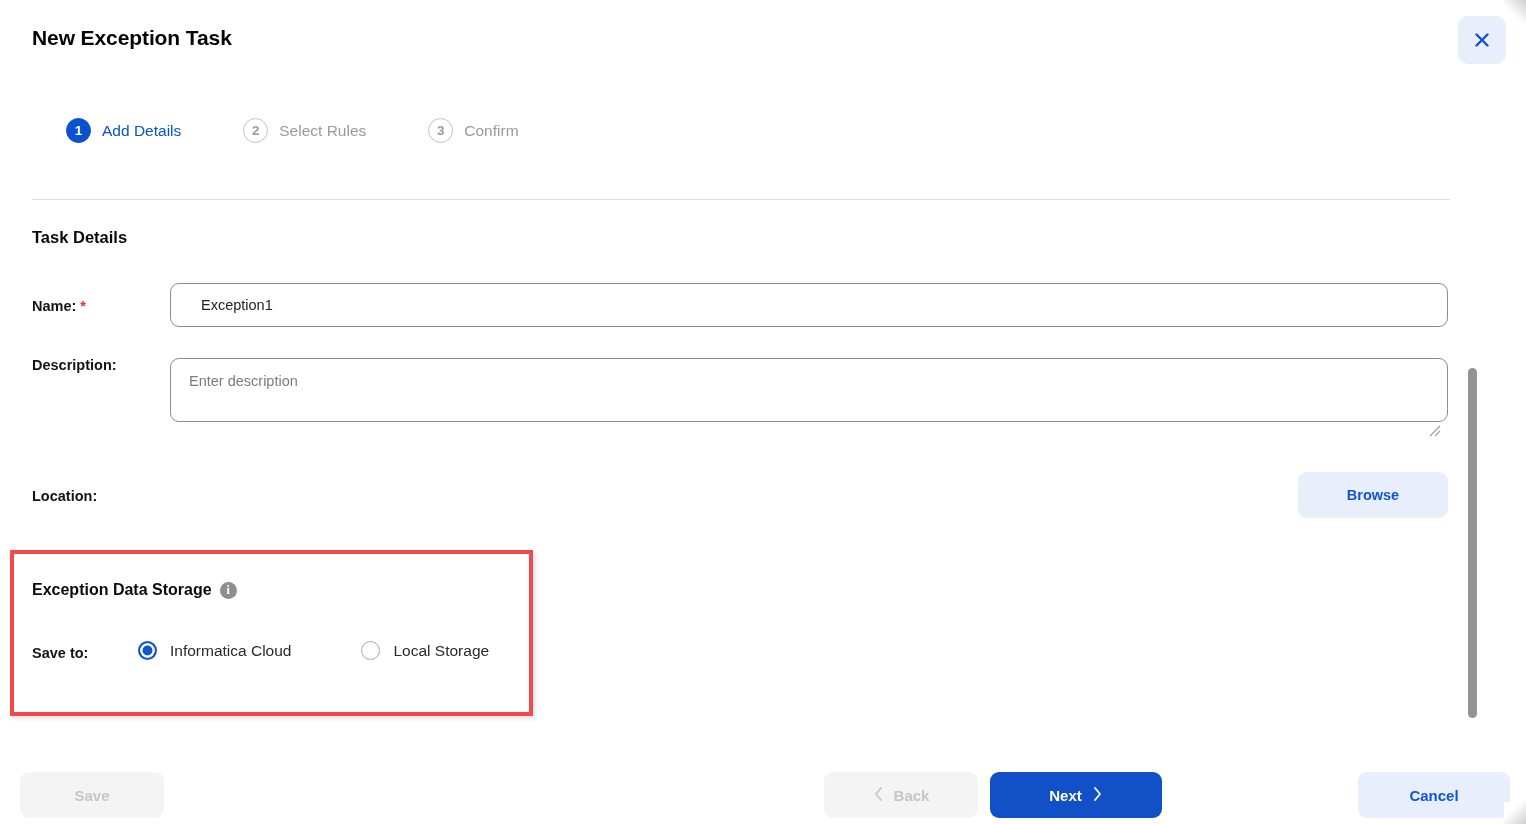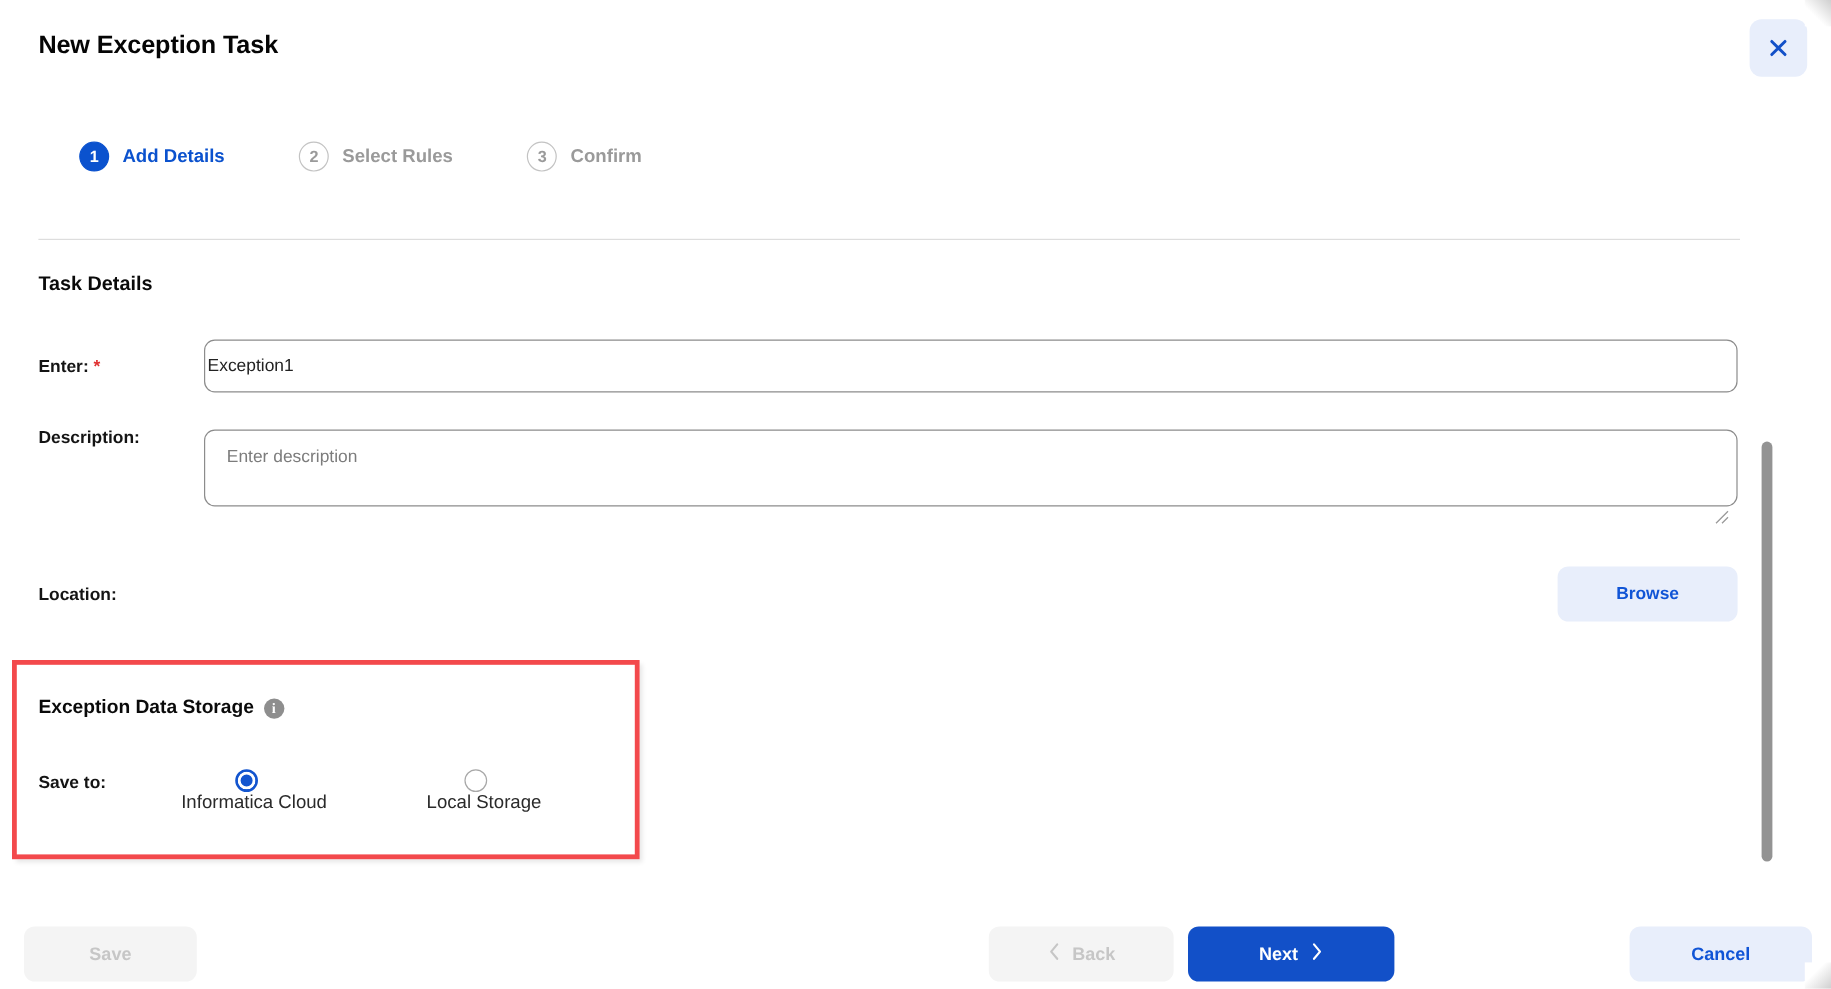--- a/index.html
+++ b/index.html
@@ -69,21 +69,21 @@
   }
   .step.idle .step-num {
     background: #ffffff;
     color: #9a9a9a;
     border: 1.4px solid #c3c3c3;
     font-weight: bold;
   }
   .step-label {
     margin-left: 11px;
     font-size: 15.5px;
-    font-weight: bold;
+    font-weight: normal;
   }
   .step.active .step-label { color: #0b52ce; }
   .step.idle .step-label { color: #9a9a9a; }
 
   
   .divider {
     position: absolute;
     left: 32px; top: 199px;
     width: 1418px;
     height: 1px;
@@ -115,21 +115,21 @@
   .text-input {
     position: absolute;
     left: 170px; top: 283px;
     width: 1278px; height: 44px;
     border: 1px solid #8c8c8c;
     border-radius: 9px;
     background: #ffffff;
     font-family: "Liberation Sans", sans-serif;
     font-size: 14.5px;
     color: #222222;
-    padding: 0 2px;
+    padding: 0 30px;
     outline: none;
   }
 
   .textarea-input {
     position: absolute;
     left: 170px; top: 358px;
     width: 1278px; height: 64px;
     border: 1px solid #8c8c8c;
     border-radius: 9px;
     background: #ffffff;
@@ -221,21 +221,20 @@
   .radio-group {
     position: absolute;
     left: 138px; top: 641px;
     display: flex;
     align-items: center;
   }
   .radio-opt {
     display: flex;
     align-items: center;
     cursor: pointer;
-    flex-direction: column;
   }
   .radio-opt + .radio-opt { margin-left: 70px; }
   .radio-dot {
     width: 19px; height: 19px;
     border-radius: 50%;
     flex: none;
     background: #ffffff;
     position: relative;
   }
   .radio-dot.on {
@@ -341,21 +340,21 @@
       <span class="step-num">3</span>
       <span class="step-label">Confirm</span>
     </div>
   </div>
 
   <div class="divider"></div>
 
   <div class="section-title">Task Details</div>
 
   <div class="form-label lbl-name">
-    <span>Enter:</span>
+    <span>Name:</span>
     <span class="req-star">*</span>
   </div>
   <input class="text-input" type="text" value="Exception1" style="">
 
   <div class="form-label lbl-desc">Description:</div>
   <textarea class="textarea-input" placeholder="Enter description" style=""></textarea>
   <span class="resize-grip">
     <svg width="14" height="14" viewBox="0 0 14 14">
       <path d="M13 3 L3 13 M13 8 L8 13" stroke="#9a9a9a" stroke-width="1.1"></path>
     </svg>

